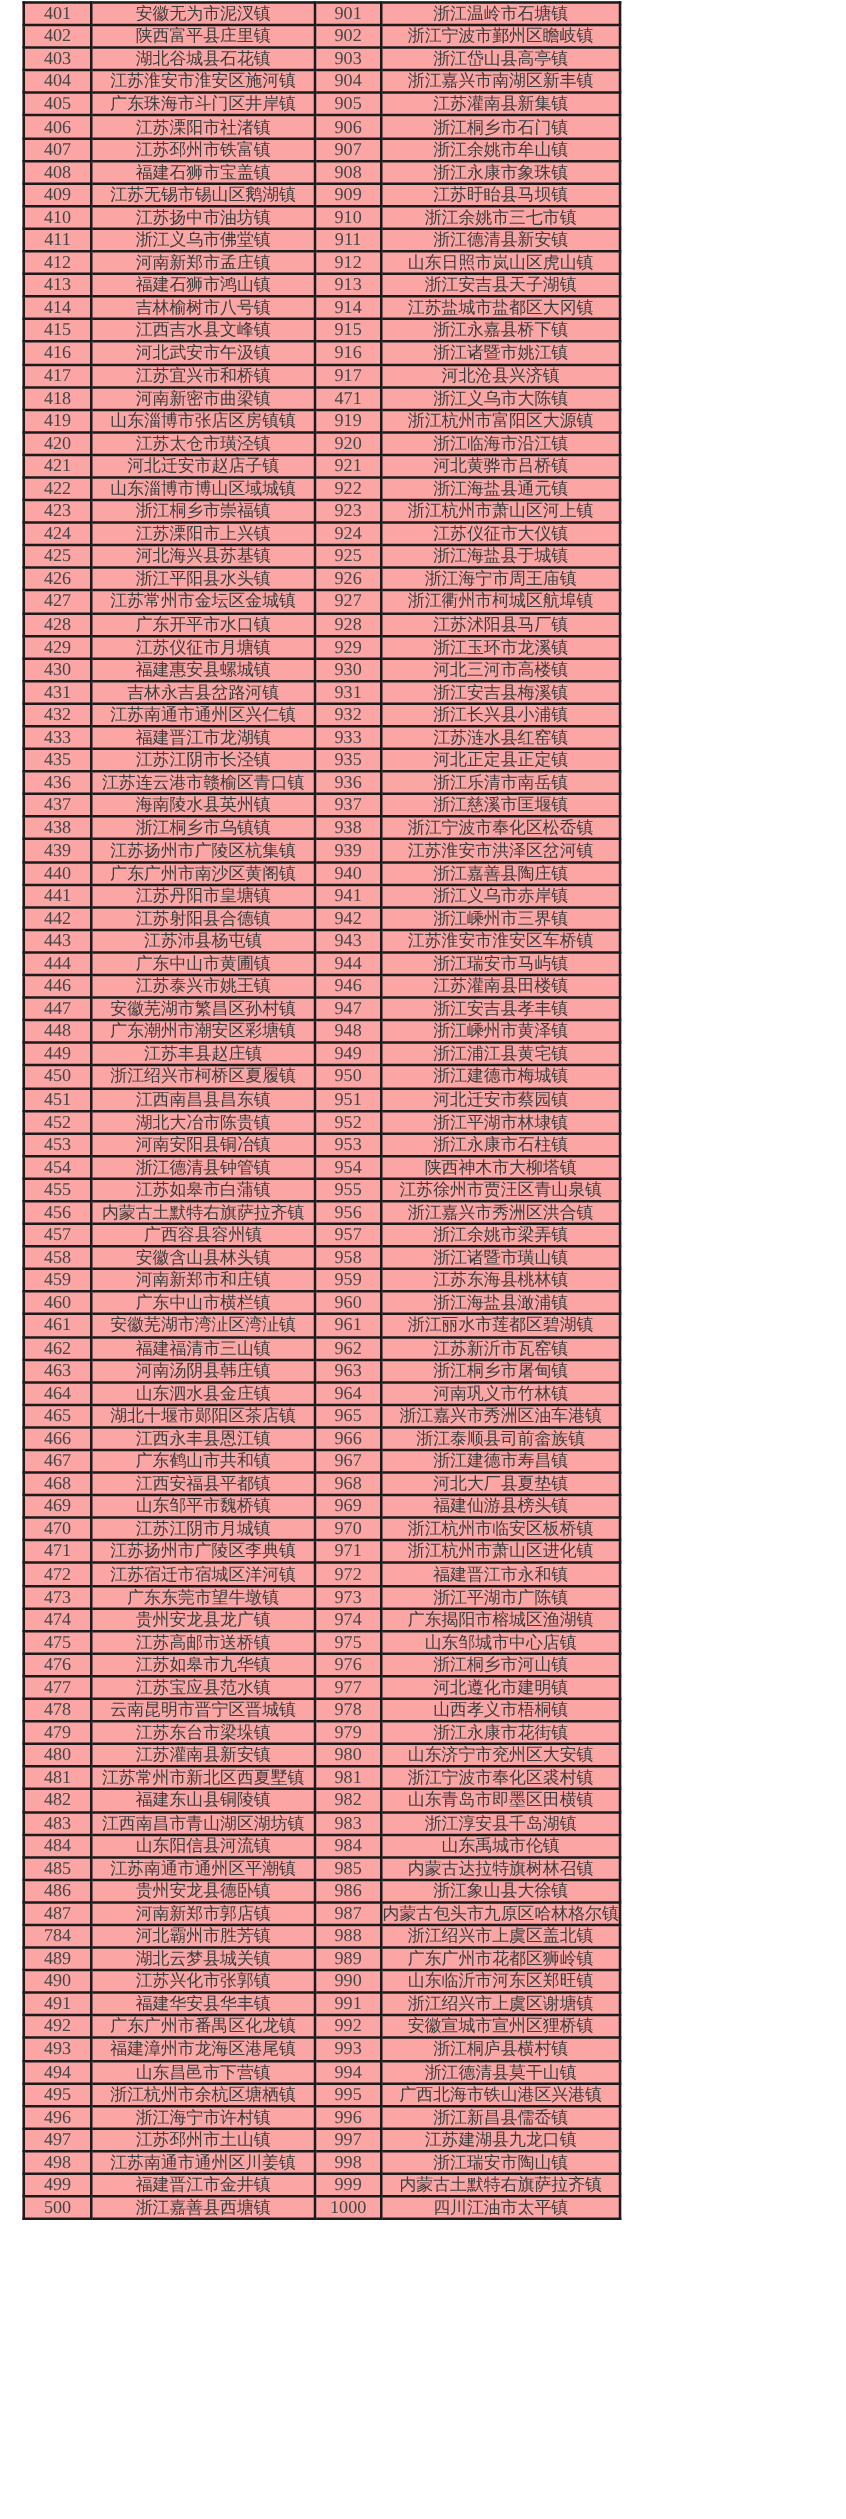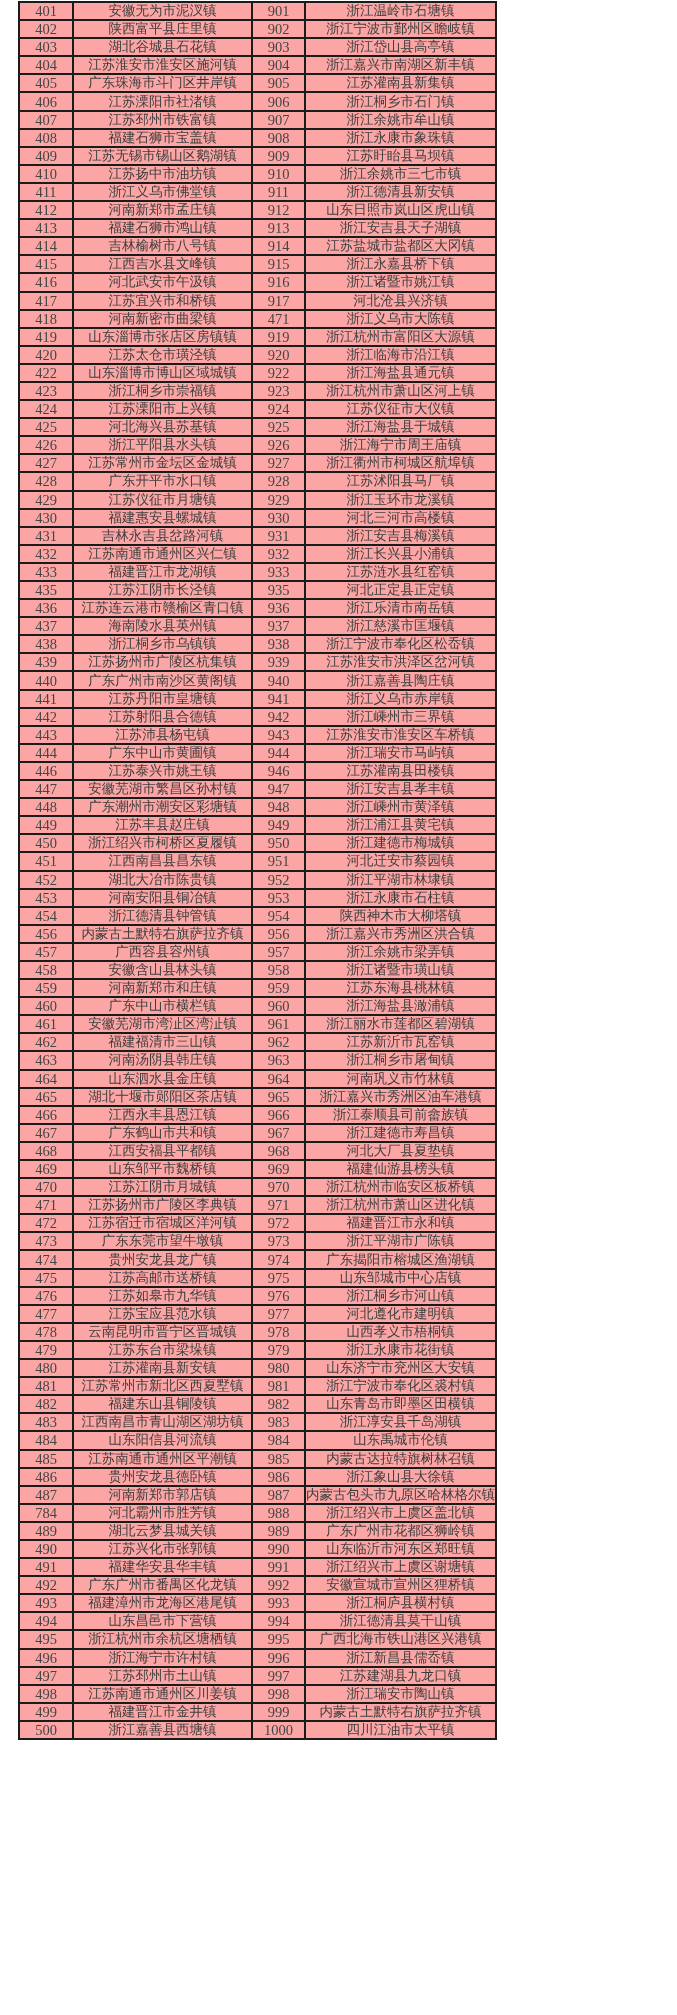--- a/index.html
+++ b/index.html
@@ -168,20 +168,26 @@
         <td class="rank-cell">919</td>
         <td class="town-cell">浙江杭州市富阳区大源镇</td>
       </tr>
       <tr>
         <td class="rank-cell">420</td>
         <td class="town-cell">江苏太仓市璜泾镇</td>
         <td class="rank-cell">920</td>
         <td class="town-cell">浙江临海市沿江镇</td>
       </tr>
       <tr>
+        <td class="rank-cell">421</td>
+        <td class="town-cell">河北迁安市赵店子镇</td>
+        <td class="rank-cell">921</td>
+        <td class="town-cell">河北黄骅市吕桥镇</td>
+      </tr>
+      <tr>
         <td class="rank-cell">422</td>
         <td class="town-cell">山东淄博市博山区域城镇</td>
         <td class="rank-cell">922</td>
         <td class="town-cell">浙江海盐县通元镇</td>
       </tr>
       <tr>
         <td class="rank-cell">423</td>
         <td class="town-cell">浙江桐乡市崇福镇</td>
         <td class="rank-cell">923</td>
         <td class="town-cell">浙江杭州市萧山区河上镇</td>
@@ -354,20 +360,26 @@
         <td class="rank-cell">953</td>
         <td class="town-cell">浙江永康市石柱镇</td>
       </tr>
       <tr>
         <td class="rank-cell">454</td>
         <td class="town-cell">浙江德清县钟管镇</td>
         <td class="rank-cell">954</td>
         <td class="town-cell">陕西神木市大柳塔镇</td>
       </tr>
       <tr>
+        <td class="rank-cell">455</td>
+        <td class="town-cell">江苏如皋市白蒲镇</td>
+        <td class="rank-cell">955</td>
+        <td class="town-cell">江苏徐州市贾汪区青山泉镇</td>
+      </tr>
+      <tr>
         <td class="rank-cell">456</td>
         <td class="town-cell">内蒙古土默特右旗萨拉齐镇</td>
         <td class="rank-cell">956</td>
         <td class="town-cell">浙江嘉兴市秀洲区洪合镇</td>
       </tr>
       <tr>
         <td class="rank-cell">457</td>
         <td class="town-cell">广西容县容州镇</td>
         <td class="rank-cell">957</td>
         <td class="town-cell">浙江余姚市梁弄镇</td>

